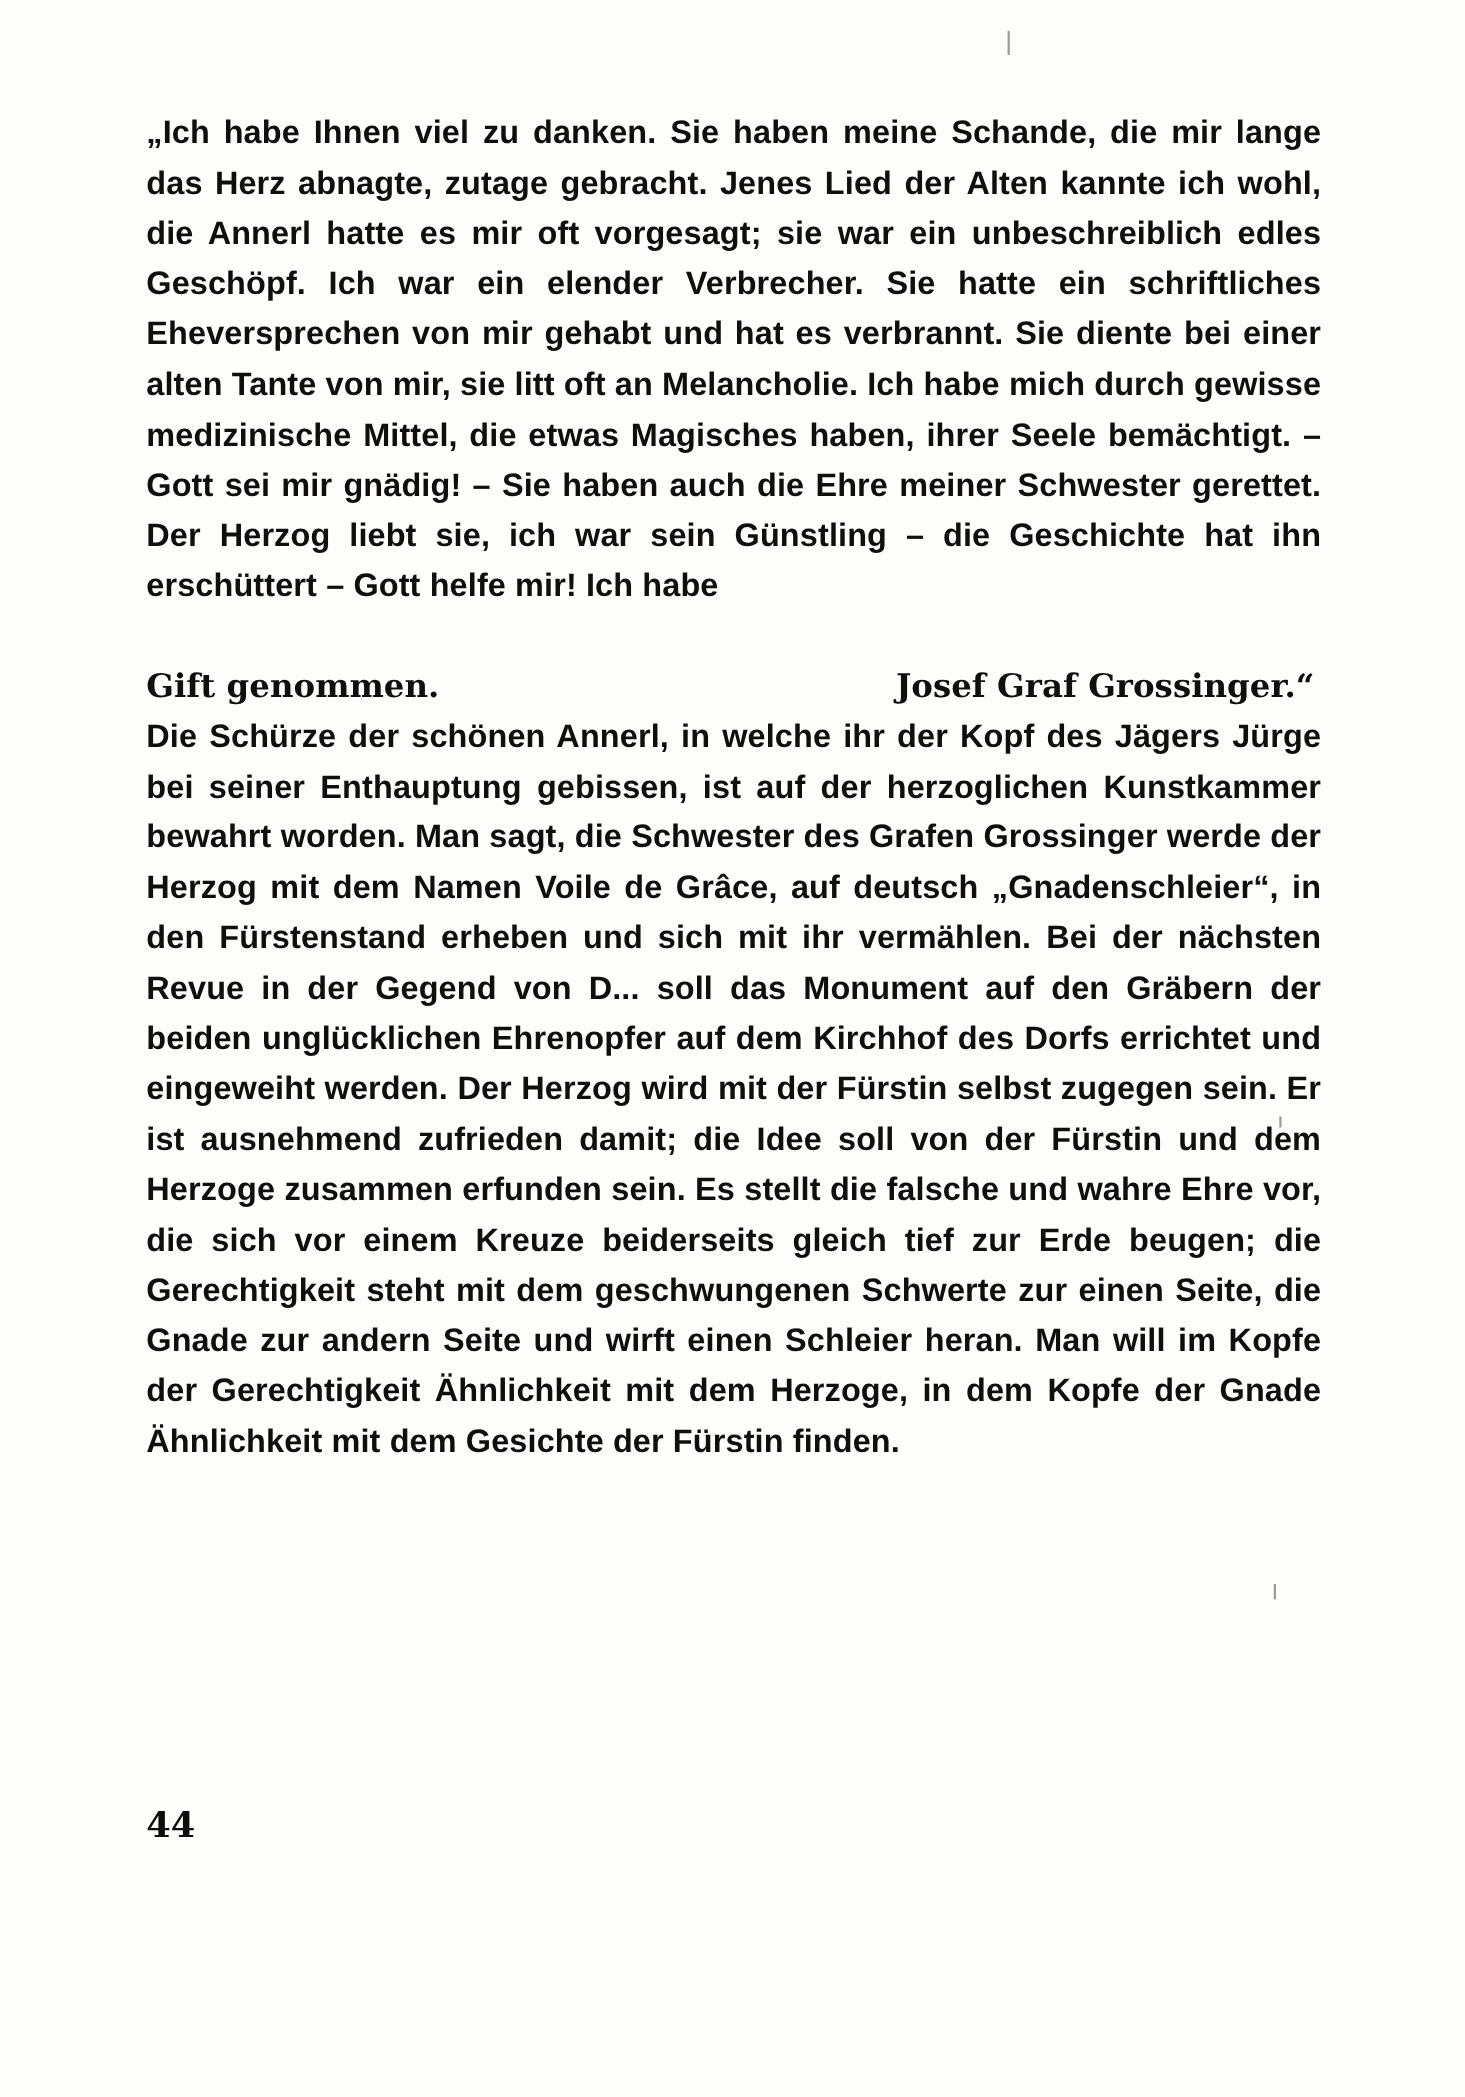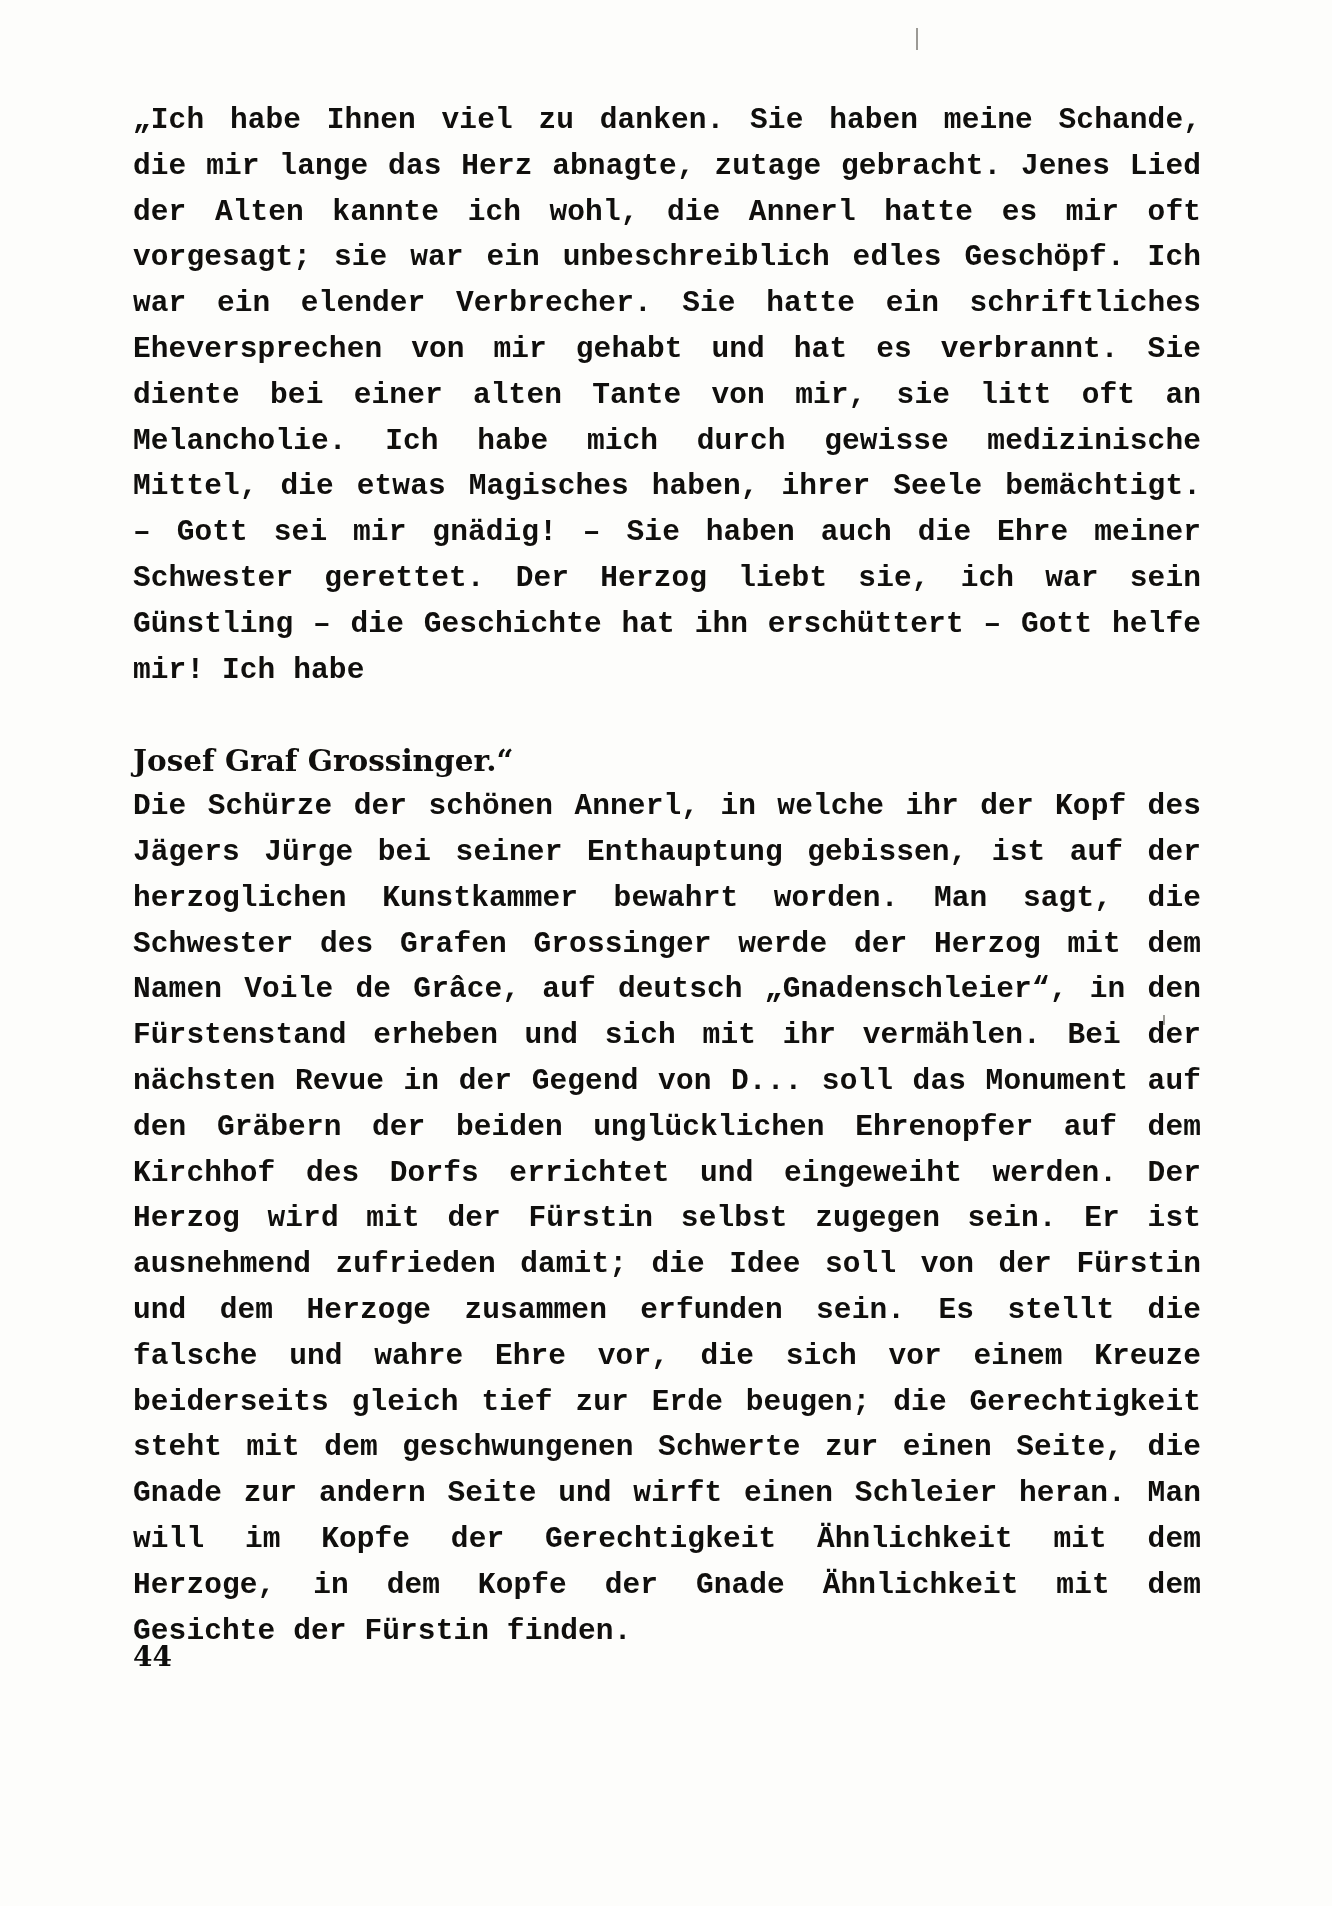--- a/index.html
+++ b/index.html
@@ -22,21 +22,21 @@
     background: #fdfdfb;
   }
   .textblock {
     position: absolute;
     left: 133px;
     top: 98px;
     width: 1068px;
   }
   
   .para {
-    font-family: Liberation Mono, monospace;
+    font-family: Liberation Sans, sans-serif;
     font-size: 29.5px;
     line-height: 45.8px;
     color: #100f0d;
     text-align: justify;
     text-justify: inter-word;
     margin: 0;
     font-weight: 600;
     letter-spacing: 0.1px;
     -webkit-font-smoothing: none;
   }
@@ -53,21 +53,21 @@
     font-weight: 600;
     color: #100f0d;
   }
   .sig-left { white-space: pre; }
   .sig-right { white-space: pre; padding-right: 6px; margin-top: 45px; }
   .folio {
     position: absolute;
     left: 133px;
     top: 1640px;
     font-family: "DejaVu Serif", serif;
-    font-size: 28px;
+    font-size: 32px;
     font-weight: 700;
     color: #0e0d0c;
   }
   .marginmark {
     position: absolute;
     background: #9c9a95;
   }
   .m1 { left: 916px; top: 28px; width: 2px; height: 22px; }
   .m2 { left: 1158px; top: 1440px; width: 2px; height: 14px; }
   .m3 { left: 1163px; top: 1015px; width: 2px; height: 10px; }
@@ -79,20 +79,21 @@
 
   <div class="marginmark m1"></div>
   <div class="marginmark m2"></div>
   <div class="marginmark m3"></div>
 
   <div class="textblock">
 
     <p class="para first">„Ich habe Ihnen viel zu danken. Sie haben meine Schande, die mir lange das Herz abnagte, zutage gebracht. Jenes Lied der Alten kannte ich wohl, die Annerl hatte es mir oft vorgesagt; sie war ein unbeschreiblich edles Geschöpf. Ich war ein elender Verbrecher. Sie hatte ein schriftliches Eheversprechen von mir gehabt und hat es verbrannt. Sie diente bei einer alten Tante von mir, sie litt oft an Melancholie. Ich habe mich durch gewisse medizinische Mittel, die etwas Magisches haben, ihrer Seele bemächtigt. – Gott sei mir gnädig! – Sie haben auch die Ehre meiner Schwester gerettet. Der Herzog liebt sie, ich war sein Günstling – die Geschichte hat ihn erschüttert – Gott helfe mir! Ich habe</p>
 
     <div class="sig-row">
+      <span class="sig-left">Gift genommen.</span>
       <span class="sig-right">Josef Graf Grossinger.“</span>
     </div>
 
     <p class="para">Die Schürze der schönen Annerl, in welche ihr der Kopf des Jägers Jürge bei seiner Enthauptung gebissen, ist auf der herzoglichen Kunstkammer bewahrt worden. Man sagt, die Schwester des Grafen Grossinger werde der Herzog mit dem Namen Voile de Grâce, auf deutsch „Gnadenschleier“, in den Fürstenstand erheben und sich mit ihr vermählen. Bei der nächsten Revue in der Gegend von D... soll das Monument auf den Gräbern der beiden unglücklichen Ehrenopfer auf dem Kirchhof des Dorfs errichtet und eingeweiht werden. Der Herzog wird mit der Fürstin selbst zugegen sein. Er ist ausnehmend zufrieden damit; die Idee soll von der Fürstin und dem Herzoge zusammen erfunden sein. Es stellt die falsche und wahre Ehre vor, die sich vor einem Kreuze beiderseits gleich tief zur Erde beugen; die Gerechtigkeit steht mit dem geschwungenen Schwerte zur einen Seite, die Gnade zur andern Seite und wirft einen Schleier heran. Man will im Kopfe der Gerechtigkeit Ähnlichkeit mit dem Herzoge, in dem Kopfe der Gnade Ähnlichkeit mit dem Gesichte der Fürstin finden.</p>
 
   </div>
 
   <div class="folio">44</div>
 
 </div>

